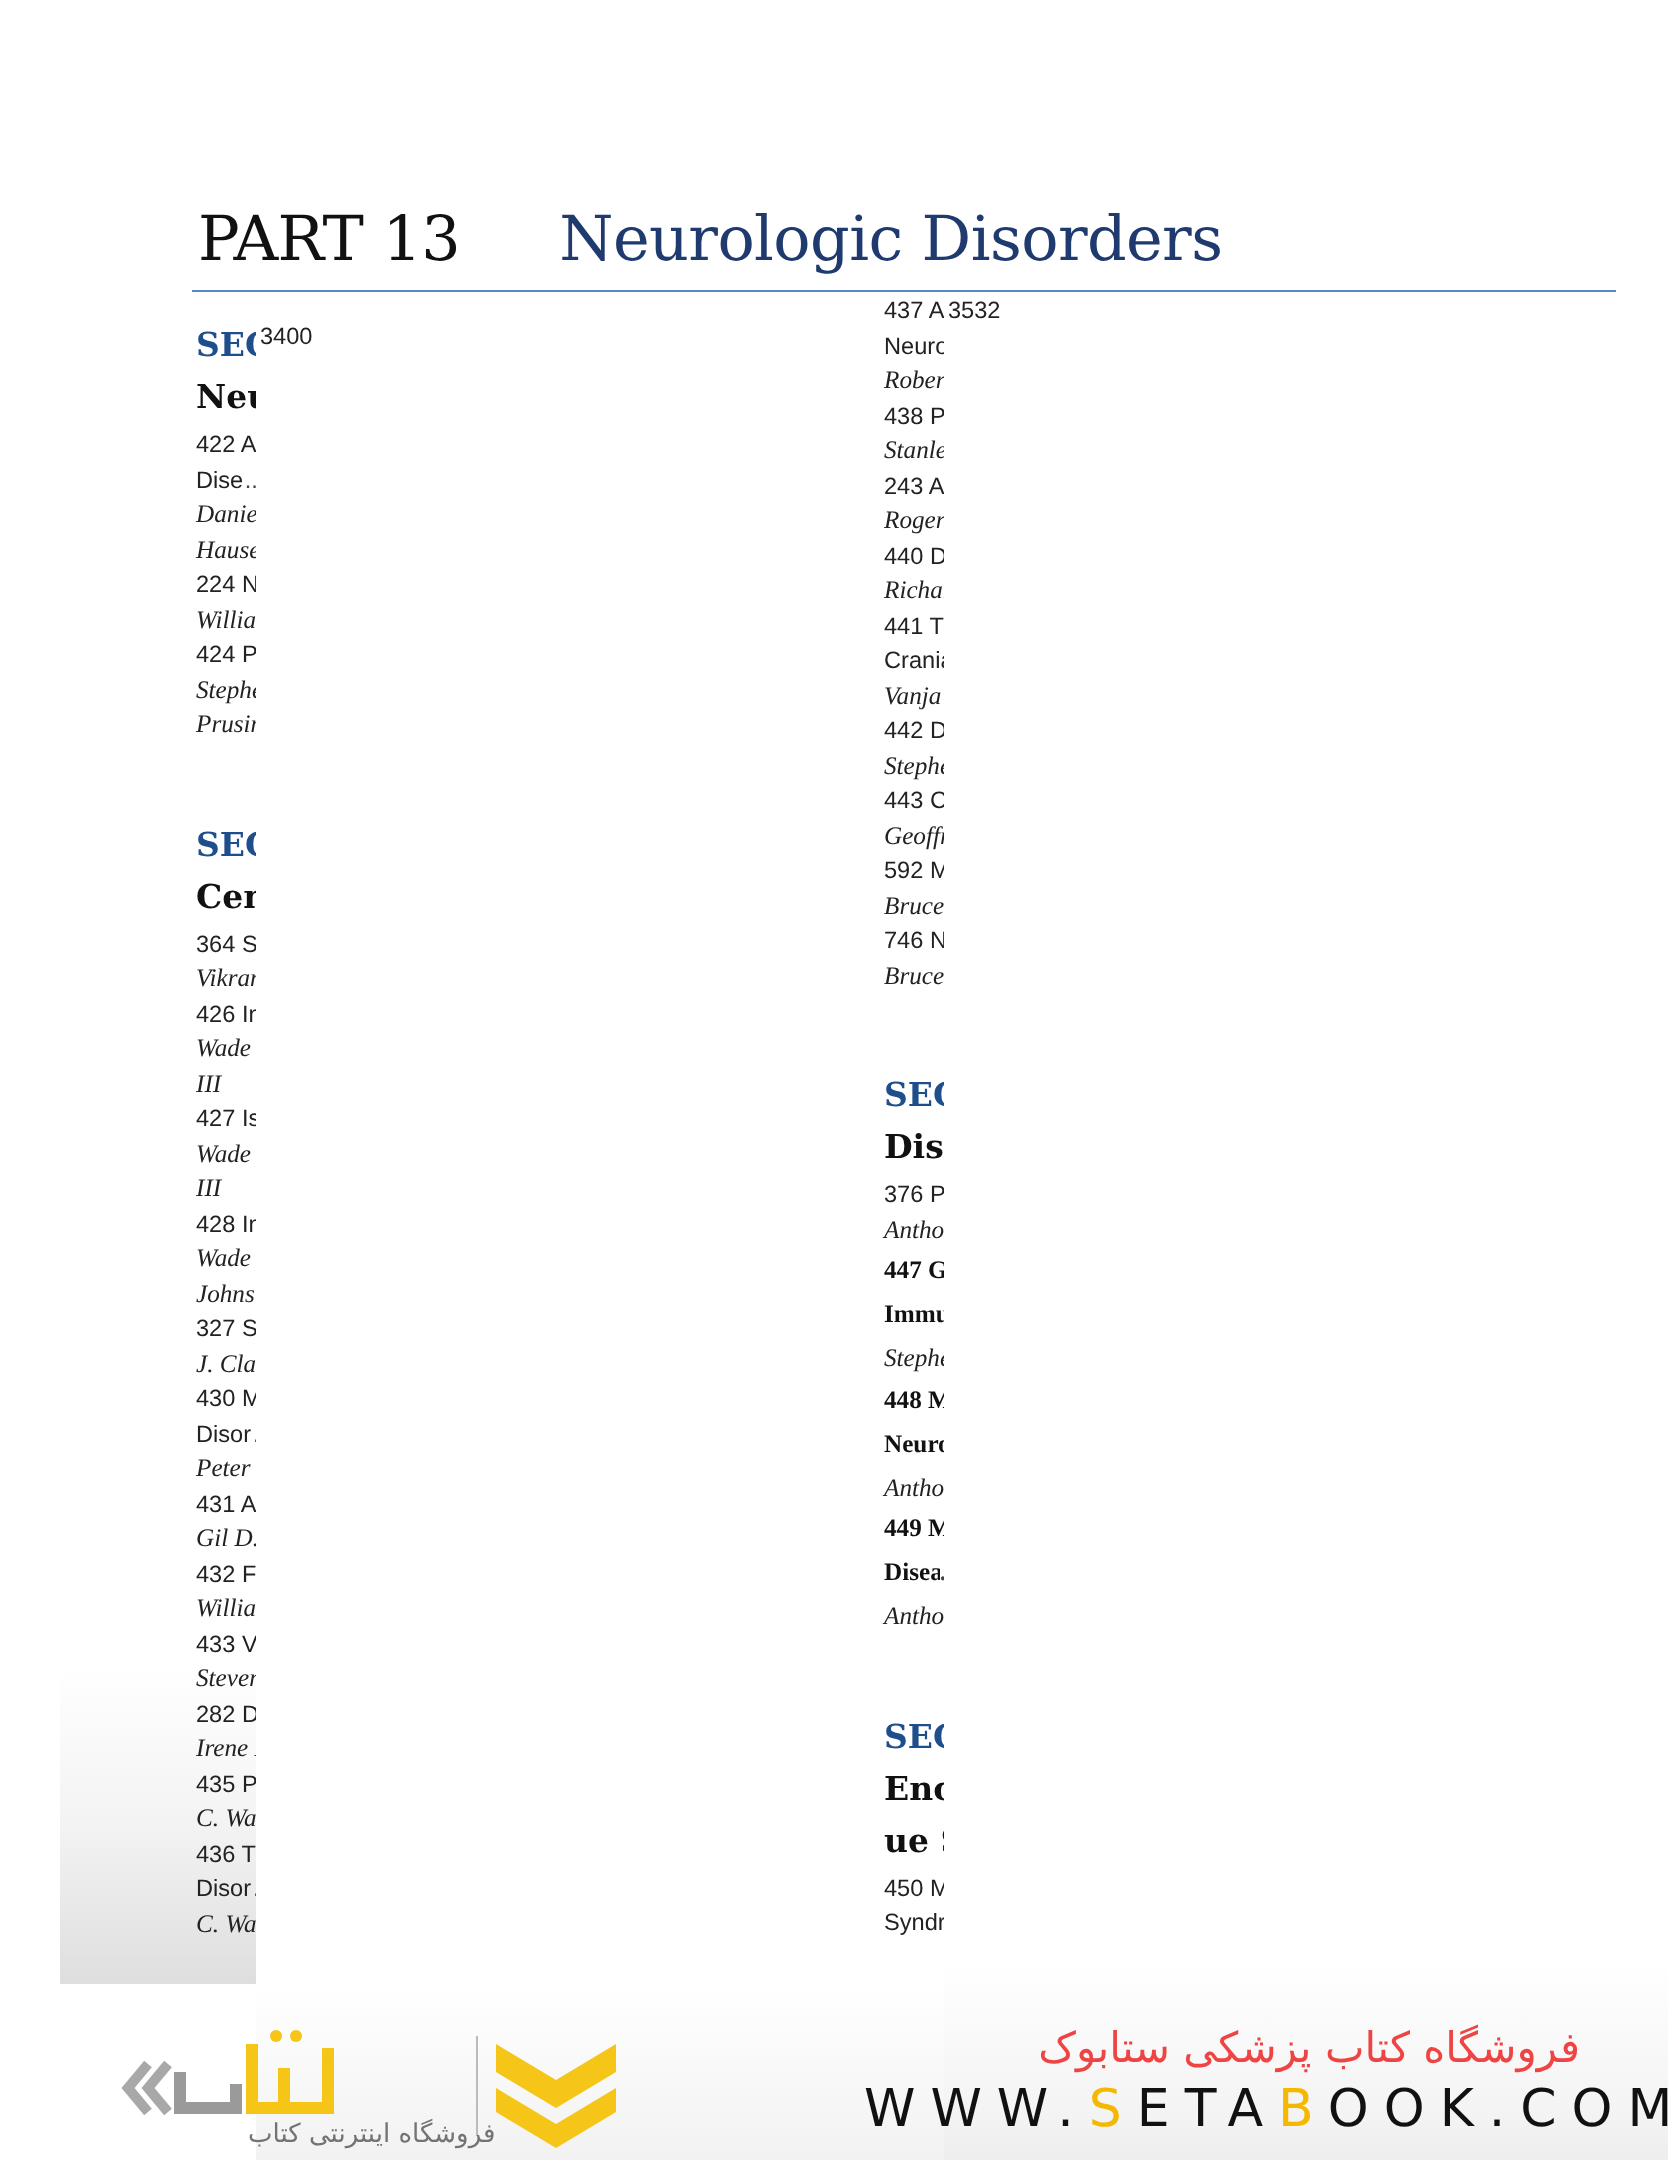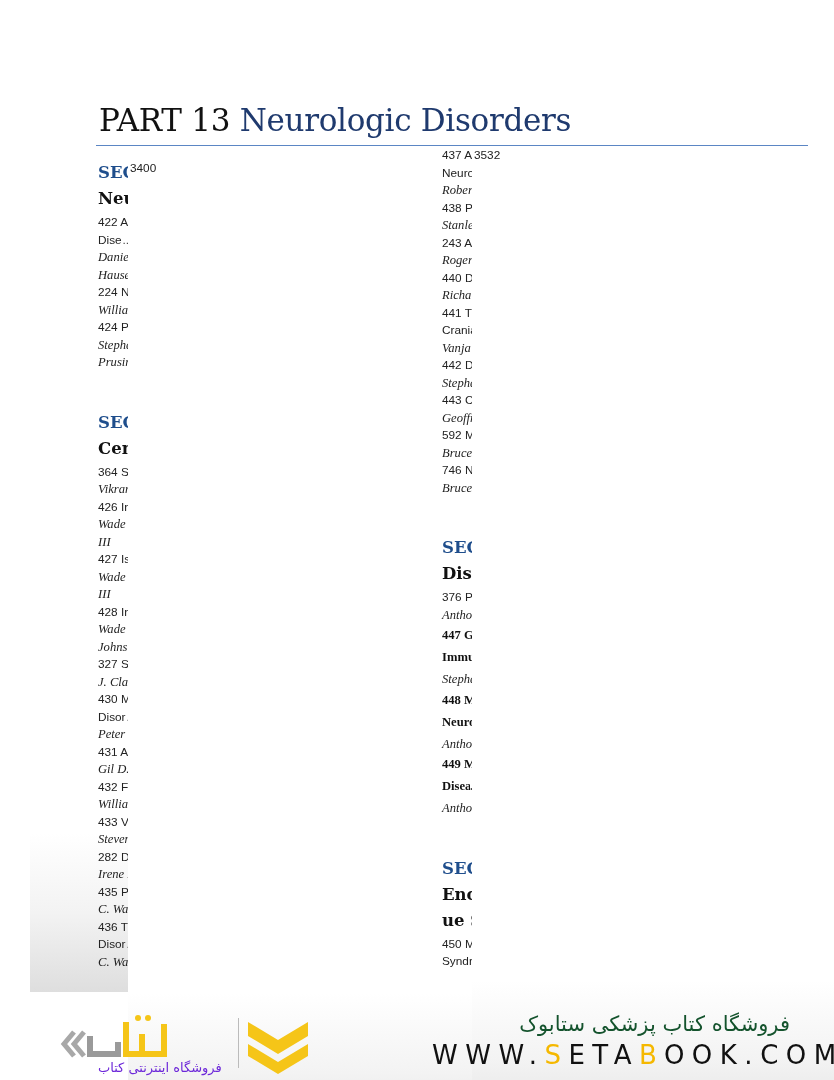--- a/index.html
+++ b/index.html
@@ -12,21 +12,21 @@
     .page {
       position: absolute; left: 30px; top: 0; width: 776px; height: 992px;
       background: linear-gradient(to bottom, #ffffff 0%, #ffffff 84%, #f3f3f3 92%, #dedede 100%);
     }
     .part-title {
       position: absolute; left: 99px; top: 100px;
       font-family: "DejaVu Serif", "Liberation Serif", serif;
       font-size: 31px; letter-spacing: -0.3px; line-height: 40px;
       color: #111; white-space: nowrap;
     }
-    .part-title .accent { color: #1f3a6e; }
+    .part-title .accent { color: #1f3a6e; margin-left: 40px; }
     .part-rule {
       position: absolute; left: 96px; top: 145px; width: 712px; height: 0;
       border-top: 1.5px solid #5b86c4;
     }
     .col { position: absolute; width: 300px; }
     .col-left { left: 98px; top: 160px; }
     .col-right { left: 442px; top: 147px; width: 316px; }
 
     .section-head {
       font-family: "DejaVu Serif", "Liberation Serif", serif;
@@ -45,27 +45,27 @@
       font-family: "Liberation Serif", "DejaVu Serif", serif;
       font-style: italic; font-size: 12.6px; line-height: 17.5px; color: #222;
     }
     .entry.bold { font-family: "Liberation Serif", "DejaVu Serif", serif; font-weight: bold; font-size: 12.6px; line-height: 22px; color: #111; }
     .entry.bold + .authors { margin-top: 3px; }
     .gap-section { height: 38px; }
 
     
     .footer-logo { position: absolute; left: 60px; top: 1010px; width: 260px; height: 66px; }
     .logo-text-fa {
-      position: absolute; left: 98px; top: 1060px;
-      font-family: "DejaVu Sans", sans-serif; font-size: 13px; color: #6d28d9;
+      position: absolute; left: 124px; top: 1060px;
+      font-family: "DejaVu Sans", sans-serif; font-size: 13px; color: #737373;
     }
     .footer-divider { position: absolute; left: 238px; top: 1018px; width: 1px; height: 50px; background: #bbb; }
     .footer-fa {
       position: absolute; right: 44px; top: 1012px;
-      font-family: "DejaVu Sans", sans-serif; font-size: 21px; color: #14532d; direction: rtl;
+      font-family: "DejaVu Sans", sans-serif; font-size: 21px; color: #ef4444; direction: rtl;
     }
     .footer-url {
       position: absolute; left: 432px; top: 1040px;
       font-family: "DejaVu Sans", sans-serif; font-size: 26px; letter-spacing: 7.5px; color: #111;
     }
     .footer-url .hl { color: #f5b800; }
   </style>
 </head>
 <body>
 

